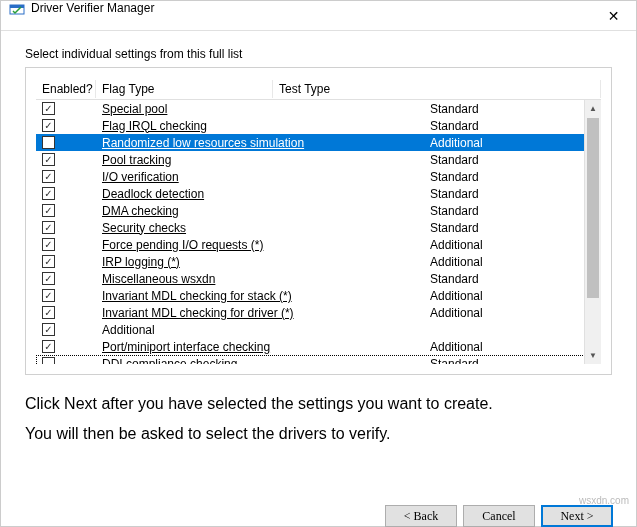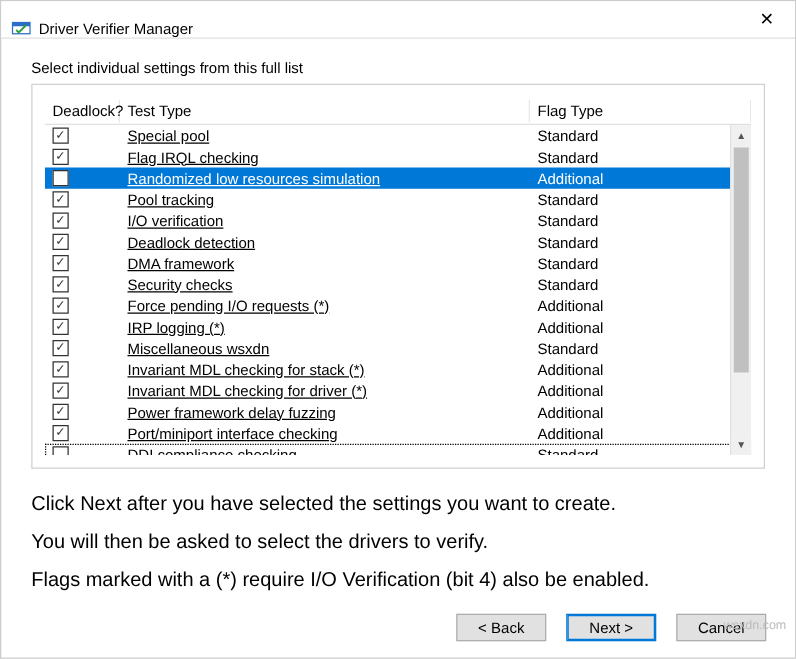--- a/index.html
+++ b/index.html
@@ -10,21 +10,21 @@
       font-size: 12px;
       background: #fff;
       width: 637px;
       height: 527px;
       overflow: hidden;
       border: 1px solid #ccc;
     }
     .titlebar {
       height: 30px;
       display: flex;
-      align-items: flex-end;
+      align-items: flex-start;
       padding: 0 0 0 8px;
       background: #fff;
       border-bottom: 1px solid #e0e0e0;
     }
     .titlebar-icon {
       width: 16px;
       height: 16px;
       margin-right: 6px;
     }
     .titlebar-title {
@@ -148,24 +148,25 @@
       background: #c0c0c0;
     }
     .scroll-btn.down { position: absolute; bottom: 0; left:0; right:0; }
     .notes {
       margin-top: 14px;
       line-height: 1.9;
       font-size: 16px;
     }
     .button-bar {
       position: absolute;
-      bottom: 14px;
+      bottom: 0;
       right: 24px;
       display: flex;
-      gap: 16px;
+      gap: 6px;
+      font-family: Liberation Serif, serif;
     }
     .btn {
       min-width: 72px;
       height: 22px;
       font-size: 12px;
       background: #e1e1e1;
       border: 1px solid #adadad;
       padding: 0 12px;
       font-family: inherit;
     }
@@ -198,23 +199,23 @@
     <span>✕</span>
   </button>
 </div>
 
 <div class="content">
   <div class="instruction">Select individual settings from this full list</div>
 
   <div class="list-frame">
     <div class="list-wrap">
       <div class="list-header">
-        <div class="col col-check">Deadlock?</div>
+        <div class="col col-check">Enabled?</div>
+        <div class="col col-flag">Flag Type</div>
         <div class="col col-test">Test Type</div>
-        <div class="col col-flag">Flag Type</div>
       </div>
       <div class="list-body" id="list-body">
           <div class="row">
             <div class="cell-check">
               <span class="chk">✓</span>
             </div>
             <div class="cell-test">Special pool</div>
             <div class="cell-flag">Standard</div>
           </div>
           <div class="row">
@@ -249,21 +250,21 @@
             <div class="cell-check">
               <span class="chk">✓</span>
             </div>
             <div class="cell-test">Deadlock detection</div>
             <div class="cell-flag">Standard</div>
           </div>
           <div class="row">
             <div class="cell-check">
               <span class="chk">✓</span>
             </div>
-            <div class="cell-test">DMA framework</div>
+            <div class="cell-test">DMA checking</div>
             <div class="cell-flag">Standard</div>
           </div>
           <div class="row">
             <div class="cell-check">
               <span class="chk">✓</span>
             </div>
             <div class="cell-test">Security checks</div>
             <div class="cell-flag">Standard</div>
           </div>
           <div class="row">
@@ -298,21 +299,20 @@
             <div class="cell-check">
               <span class="chk">✓</span>
             </div>
             <div class="cell-test">Invariant MDL checking for driver (*)</div>
             <div class="cell-flag">Additional</div>
           </div>
           <div class="row">
             <div class="cell-check">
               <span class="chk">✓</span>
             </div>
-            <div class="cell-test">Power framework delay fuzzing</div>
             <div class="cell-flag">Additional</div>
           </div>
           <div class="row">
             <div class="cell-check">
               <span class="chk">✓</span>
             </div>
             <div class="cell-test">Port/miniport interface checking</div>
             <div class="cell-flag">Additional</div>
           </div>
           <div class="row focused">
@@ -327,23 +327,22 @@
         <div class="scroll-btn">▲</div>
         <div class="scroll-thumb"></div>
         <div class="scroll-btn down">▼</div>
       </div>
     </div>
   </div>
 
   <div class="notes">
     <div>Click Next after you have selected the settings you want to create.</div>
     <div>You will then be asked to select the drivers to verify.</div>
-    <div>Flags marked with a (*) require I/O Verification (bit 4) also be enabled.</div>
   </div>
 </div>
 
 <div class="button-bar">
   <button class="btn">&lt; Back</button>
+  <button class="btn">Cancel</button>
   <button class="btn default">Next &gt;</button>
-  <button class="btn">Cancel</button>
 </div>
 
 <div class="watermark">wsxdn.com</div>
 
 </body></html>

